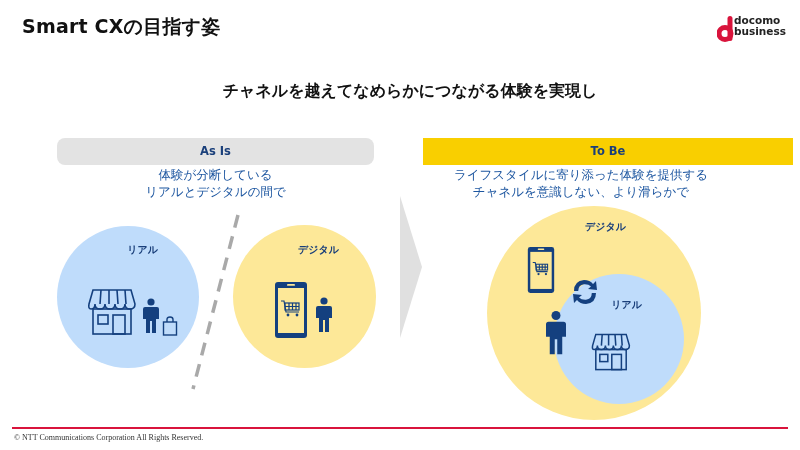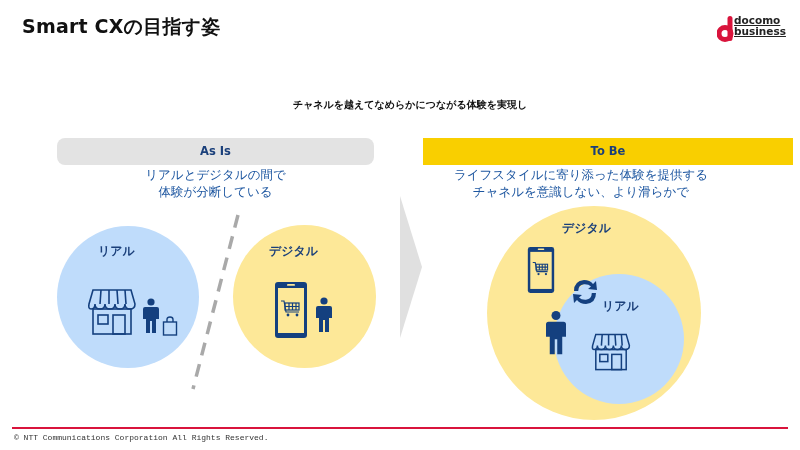--- a/index.html
+++ b/index.html
@@ -1,33 +1,33 @@
 <!DOCTYPE html>
 <html><head>
 <meta charset="utf-8">
 <style>
   html, body { margin:0; padding:0; }
   body { width:800px; height:450px; position:relative; background:#ffffff; overflow:hidden;
          font-family: "DejaVu Sans", "Liberation Sans", sans-serif; }
   .abs { position:absolute; }
   .title { left:22px; top:14px; font-size:19px; font-weight:bold; color:#111; letter-spacing:0.2px; }
   .logo { left:717px; top:14px; width:80px; height:34px; }
-  .logo-text { position:absolute; left:17px; top:1px; font-size:10.5px; line-height:11px; font-weight:bold; color:#222;text-decoration:underline; }
-  .headline { left:0; width:800px; top:94px; text-align:center; font-size:10px; font-weight:bold; color:#111; line-height:22px; }
+  .logo-text { position:absolute; left:17px; top:1px; font-size:10.5px; line-height:11px; font-weight:bold; color:#222; }
+  .headline { left:0; width:800px; top:80px; text-align:center; font-size:16px; font-weight:bold; color:#111; line-height:22px; }
   .headline div { margin-left:20px; }
   .bar { height:27px; top:138px; font-size:11.5px; font-weight:bold; color:#1a3f7a; text-align:center; line-height:27px; }
   .bar-asis { left:57px; width:317px; background:#e3e3e3;border-radius:8px; }
   .bar-tobe { left:423px; width:370px; background:#f9cf00; }
   .desc { top:166px; text-align:center; font-size:12.5px; color:#1d56a0; line-height:17px; }
   .desc-asis { left:57px; width:317px; }
   .desc-tobe { left:423px; width:316px; }
   .circle { border-radius:50%; }
-  .lbl { font-size:12px; font-weight:bold; color:#1a3f7a; text-align:left; }
+  .lbl { font-size:10px; font-weight:bold; color:#1a3f7a; text-align:right; }
   .footer-line { left:12px; width:776px; top:427px; height:2px; background:#d9143c; }
-  .footer-text { left:14px; top:433px; font-size:8px; color:#333; font-family:Liberation Mono, monospace; }
+  .footer-text { left:14px; top:433px; font-size:8px; color:#333; font-family:Liberation Serif, serif; }
   svg { display:block; }
 </style>
 </head>
 <body>
 
 <div class="abs title">Smart CXの目指す姿</div>
 
 <div class="abs logo">
   <svg width="18" height="28" viewBox="0 0 18 28" style="position:absolute;left:0;top:2px;">
     <rect x="10.5" y="0" width="5" height="25" rx="2.5" fill="#d9143c"></rect>
@@ -40,22 +40,22 @@
 </div>
 
 <div class="abs headline">
   <div>チャネルを越えてなめらかにつながる体験を実現し</div>
 </div>
 
 <div class="abs bar bar-asis">As Is</div>
 <div class="abs bar bar-tobe">To Be</div>
 
 <div class="abs desc desc-asis">
+  <div>体験が分断している</div>
   <div>リアルとデジタルの間で</div>
-  <div>体験が分断している</div>
 </div>
 <div class="abs desc desc-tobe">
   <div>ライフスタイルに寄り添った体験を提供する</div>
   <div>チャネルを意識しない、より滑らかで</div>
 </div>
 
 <div class="abs circle" style="left:57px; top:226px; width:142px; height:142px; background:#bfdcfb;"></div>
 <div class="abs lbl" style="left:98px; top:243px; width:60px;">リアル</div>
 
 <svg class="abs" style="left:87px; top:288px;" width="50" height="48" viewBox="0 0 50 48">

